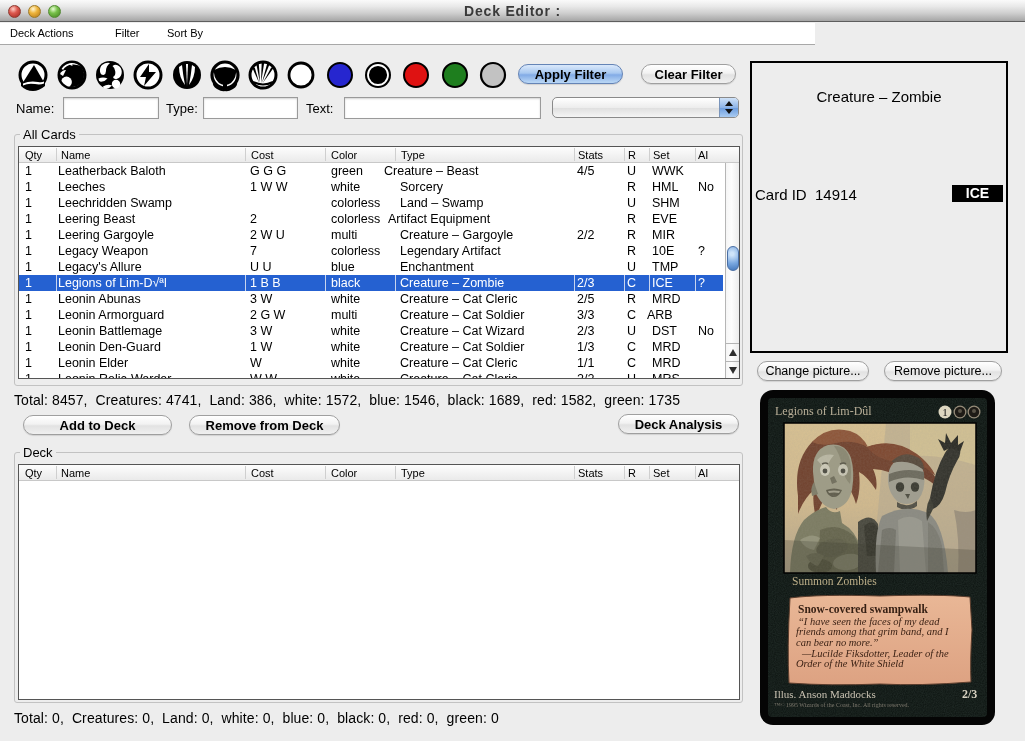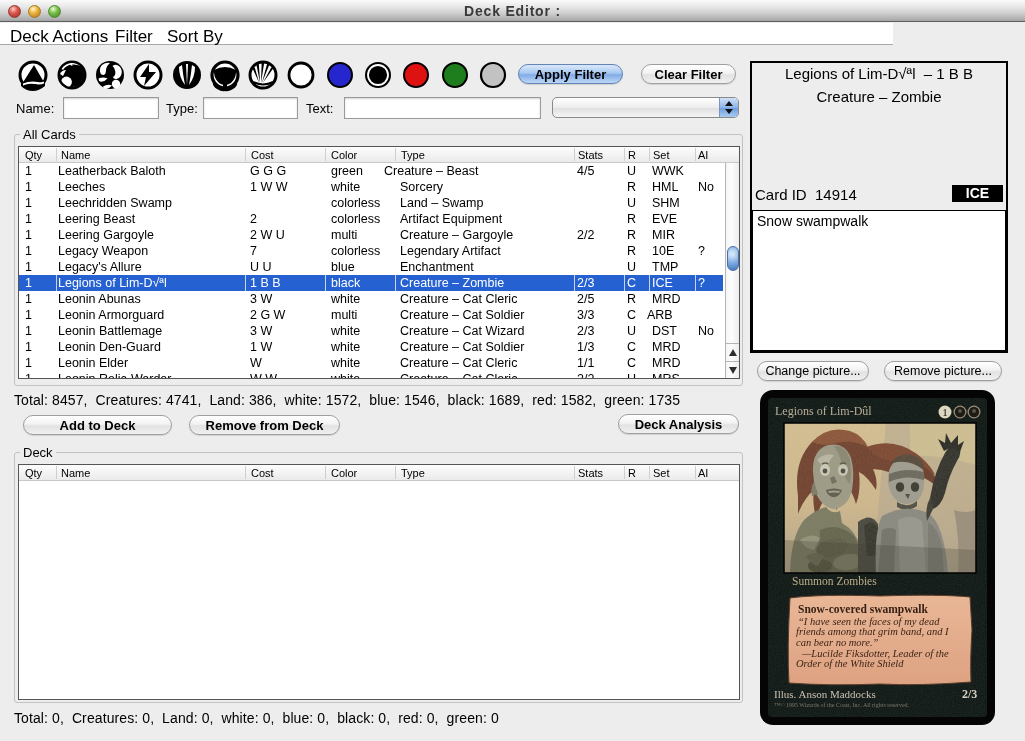--- a/index.html
+++ b/index.html
@@ -12,22 +12,22 @@
   background:linear-gradient(#fafafa,#e9e9e9 30%,#cfcfcf 62%,#aeaeae 92%,#a4a4a4);
   border-bottom:1px solid #5e5e5e; }
 #titlebar .title { position:absolute; left:0; right:0; top:3px; text-align:center;
   font-size:14px; font-weight:bold; letter-spacing:0.8px; color:#3a3a3a; }
 .tl { position:absolute; top:5px; width:13px; height:13px; border-radius:50%; }
 #tl-r { left:8px;  background:radial-gradient(circle at 38% 28%, #f8beb6 6%, #dd5a50 40%, #ae3229 85%); border:1px solid #8e3a31;}
 #tl-y { left:28px; background:radial-gradient(circle at 38% 28%, #fcedc0 6%, #eeb53d 40%, #c08420 85%); border:1px solid #9e7a28;}
 #tl-g { left:48px; background:radial-gradient(circle at 38% 28%, #d9f4c2 6%, #78c14a 40%, #4f9027 85%); border:1px solid #538a33;}
 
 
-#menubar { position:absolute; left:0; top:23px; width:893px; height:22px; background:#ffffff;
-  border-bottom:1px solid #a8a8a8; font-size:17px; color:#000; }
+#menubar { position:absolute; left:0; top:23px; width:815px; height:22px; background:#ffffff;
+  border-bottom:1px solid #a8a8a8; font-size:11px; color:#000; }
 #menubar span { position:absolute; top:4px; }
 
 
 .field { position:absolute; background:#fff; border:1px solid #9a9a9a; box-shadow:inset 0 1px 2px rgba(0,0,0,0.18); }
 .lbl { position:absolute; font-size:13px; color:#000; }
 
 
 .btn { position:absolute; height:20px; border-radius:10px; border:1px solid #9f9f9f; font-weight:600;
   background:linear-gradient(#ffffff,#f2f2f2 45%,#e2e2e2 55%,#f0f0f0);
   font-size:13px; color:#000; text-align:center; line-height:19px;
@@ -204,21 +204,21 @@
       <span class="cell" style="left:312px">colorless</span>
       <span class="cell" style="left:381px">Land – Swamp</span>
       <span class="cell" style="left:608px">U</span>
       <span class="cell" style="left:633px">SHM</span>
     </div>
     <div class="row" style="top:64px;right:16px;">
       <span class="cell" style="left:6px">1</span>
       <span class="cell" style="left:39px">Leering Beast</span>
       <span class="cell" style="left:231px">2</span>
       <span class="cell" style="left:312px">colorless</span>
-      <span class="cell" style="left:381px">Artifact Equipment</span>
+      <span class="cell" style="left:369px">Artifact Equipment</span>
       <span class="cell" style="left:608px">R</span>
       <span class="cell" style="left:633px">EVE</span>
     </div>
     <div class="row" style="top:80px;right:16px;">
       <span class="cell" style="left:6px">1</span>
       <span class="cell" style="left:39px">Leering Gargoyle</span>
       <span class="cell" style="left:231px">2 W U</span>
       <span class="cell" style="left:312px">multi</span>
       <span class="cell" style="left:381px">Creature – Gargoyle</span>
       <span class="cell" style="left:558px">2/2</span>
@@ -359,25 +359,23 @@
       <div class="thsep" style="left:555px"></div>
       <div class="thsep" style="left:605px"></div>
       <div class="thsep" style="left:630px"></div>
       <div class="thsep" style="left:676px"></div>
     </div>
   </div>
 
 <div class="totline" style="left:14px;top:710px;">Total: 0,&nbsp; Creatures: 0,&nbsp; Land: 0,&nbsp; white: 0,&nbsp; blue: 0,&nbsp; black: 0,&nbsp; red: 0,&nbsp; green: 0</div>
 
 <div id="infopanel">
-  <div class="ip-line" style="top:2px;">Legions of Lim-D√ªl&nbsp; – 1 B B</div>
   <div class="ip-line" style="top:25px;">Creature – Zombie</div>
   <div class="abs" style="left:3px;top:123px;font-size:15px;">Card ID&nbsp; 14914</div>
   <div id="ice" style="left:200px;top:122px;width:51px;height:17px;line-height:17px;">ICE</div>
-  <div id="cardtext" style="left:0px;top:147px;width:254px;height:141px;">Snow swampwalk</div>
 </div>
 
 <div class="btn" style="left:757px;top:361px;width:112px;font-size:12.5px;font-weight:normal;">Change picture...</div>
 <div class="btn" style="left:884px;top:361px;width:118px;font-size:12.5px;font-weight:normal;">Remove picture...</div>
 
 <svg class="abs" id="cardsvg" style="left:760px;top:390px" width="235" height="335" viewBox="0 0 235 335">
 <defs>
 <filter id="rough">
         <feTurbulence type="fractalNoise" baseFrequency="0.9" numOctaves="2" result="n"></feTurbulence>
 <feColorMatrix in="n" type="matrix" values="0 0 0 0 0.32 0 0 0 0 0.45 0 0 0 0 0.40 0 0 0 0.16 0"></feColorMatrix>

